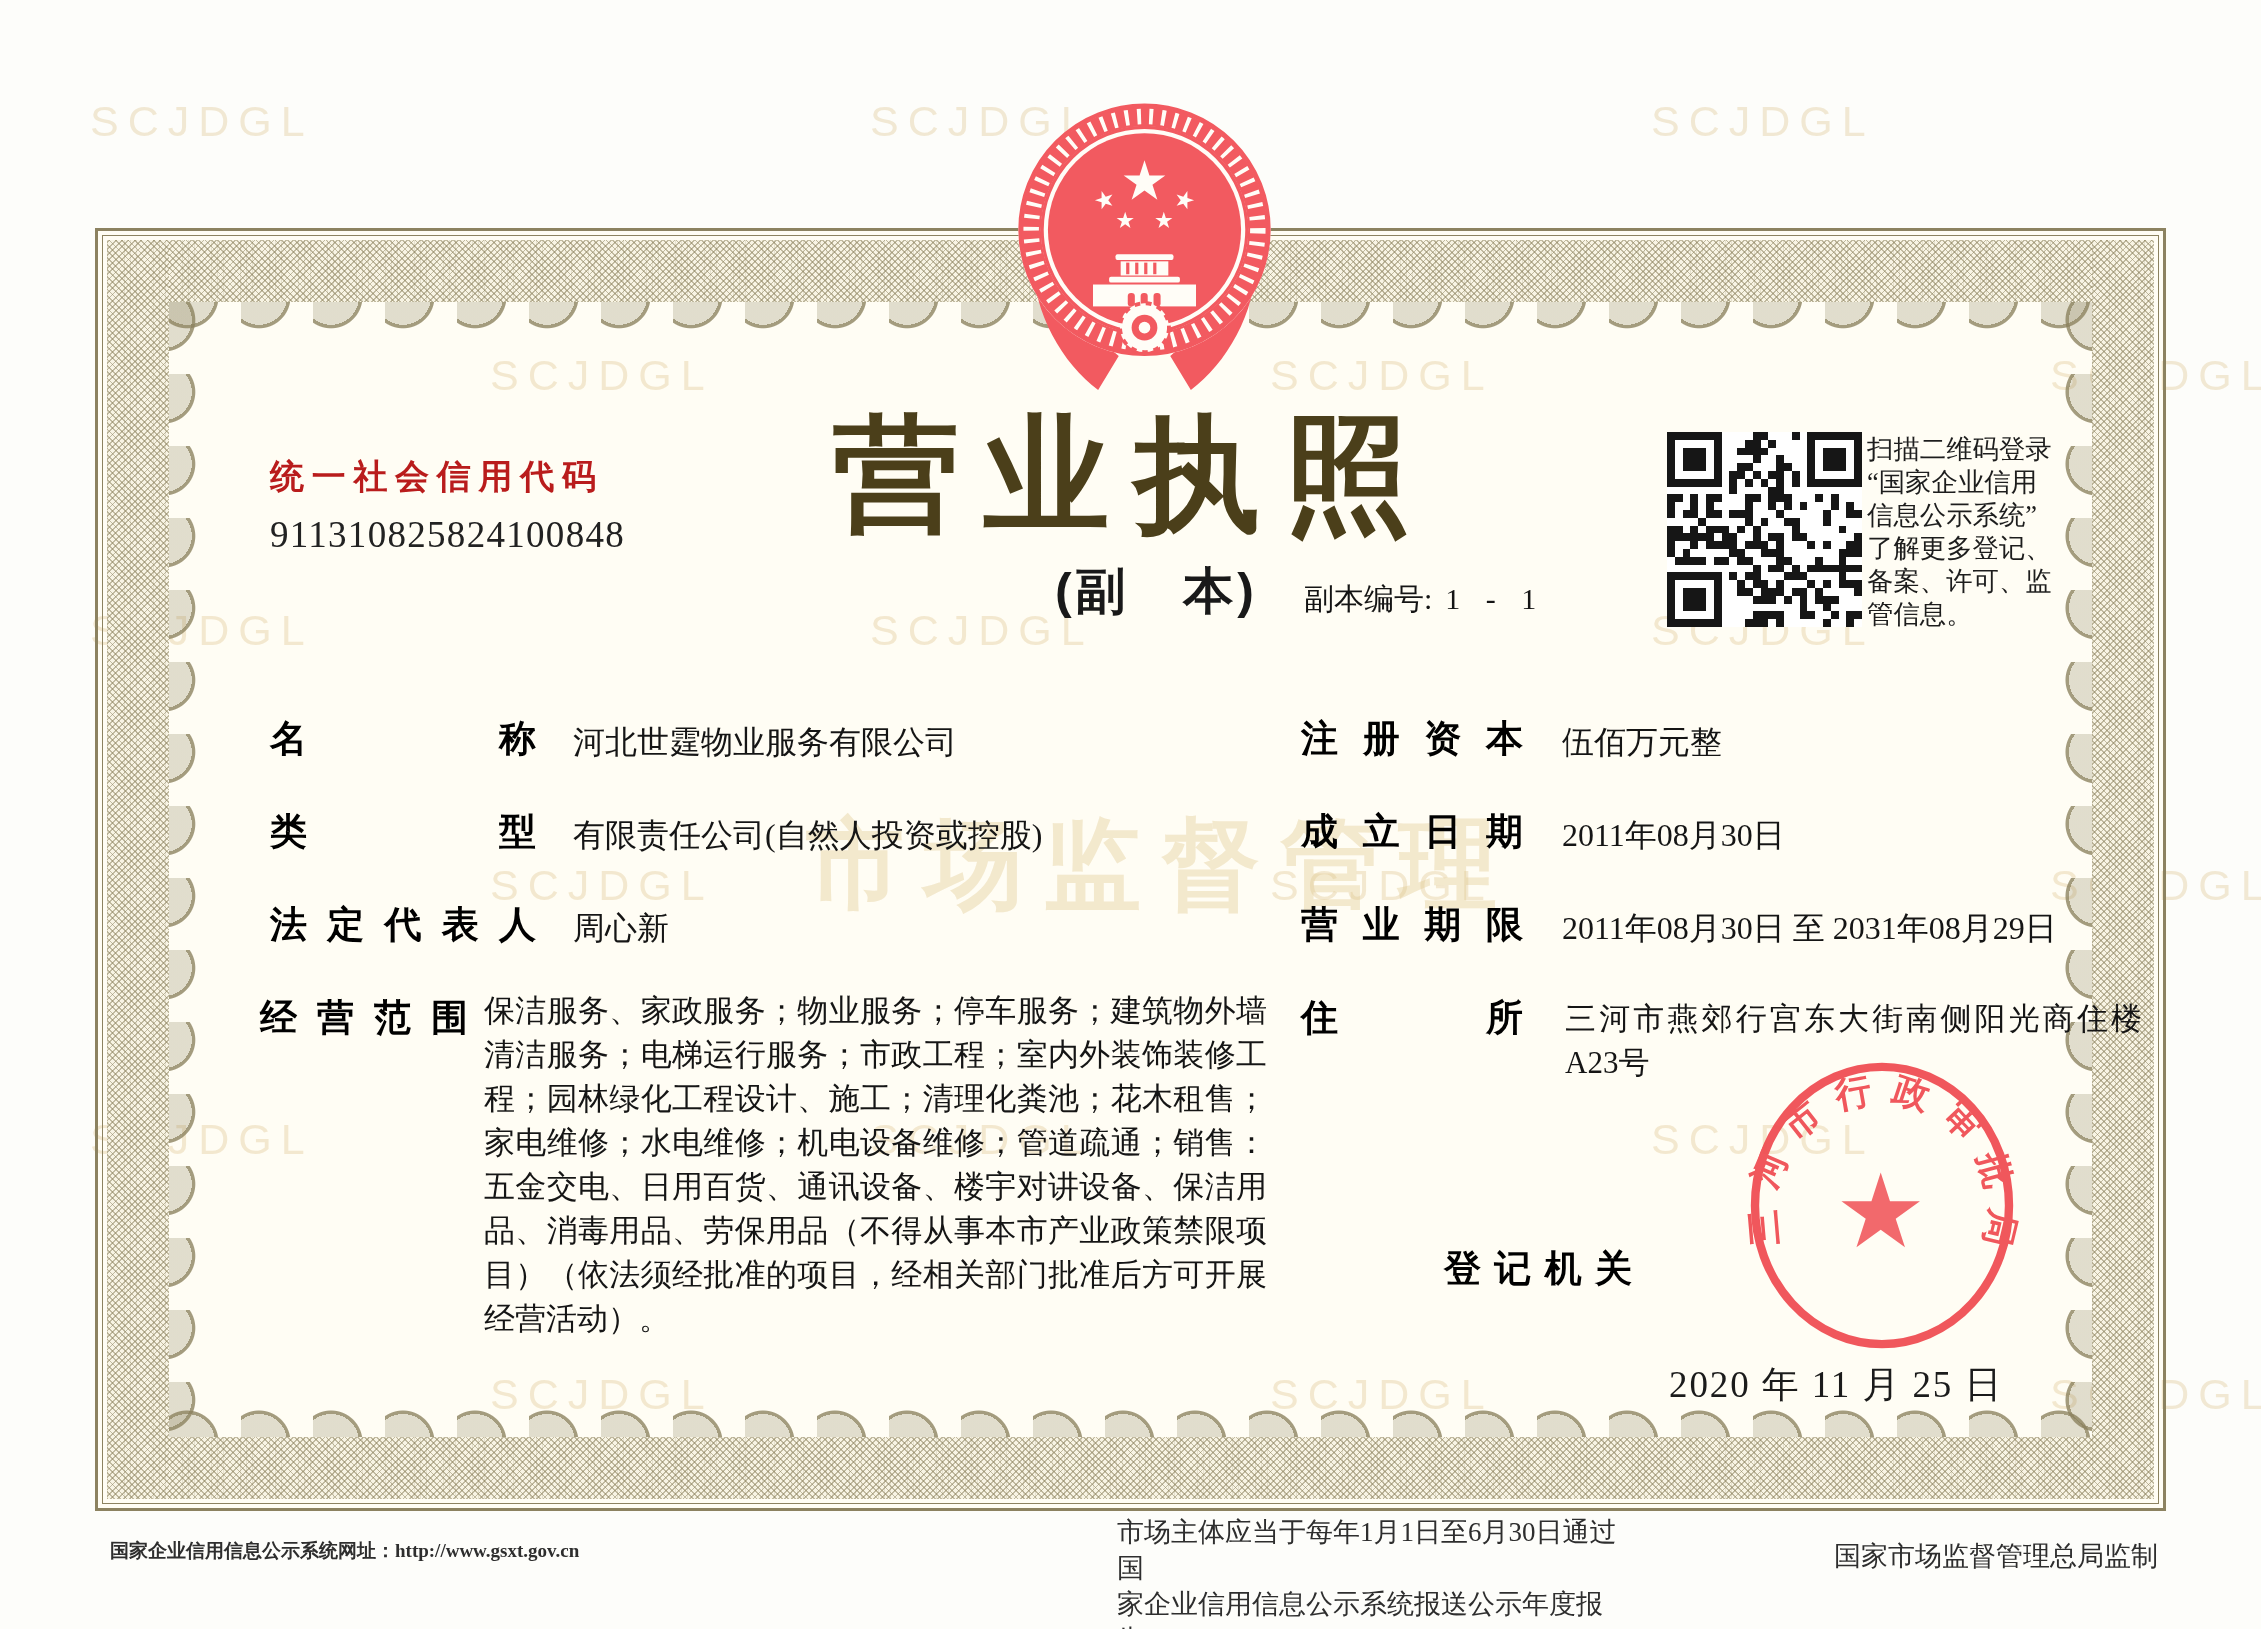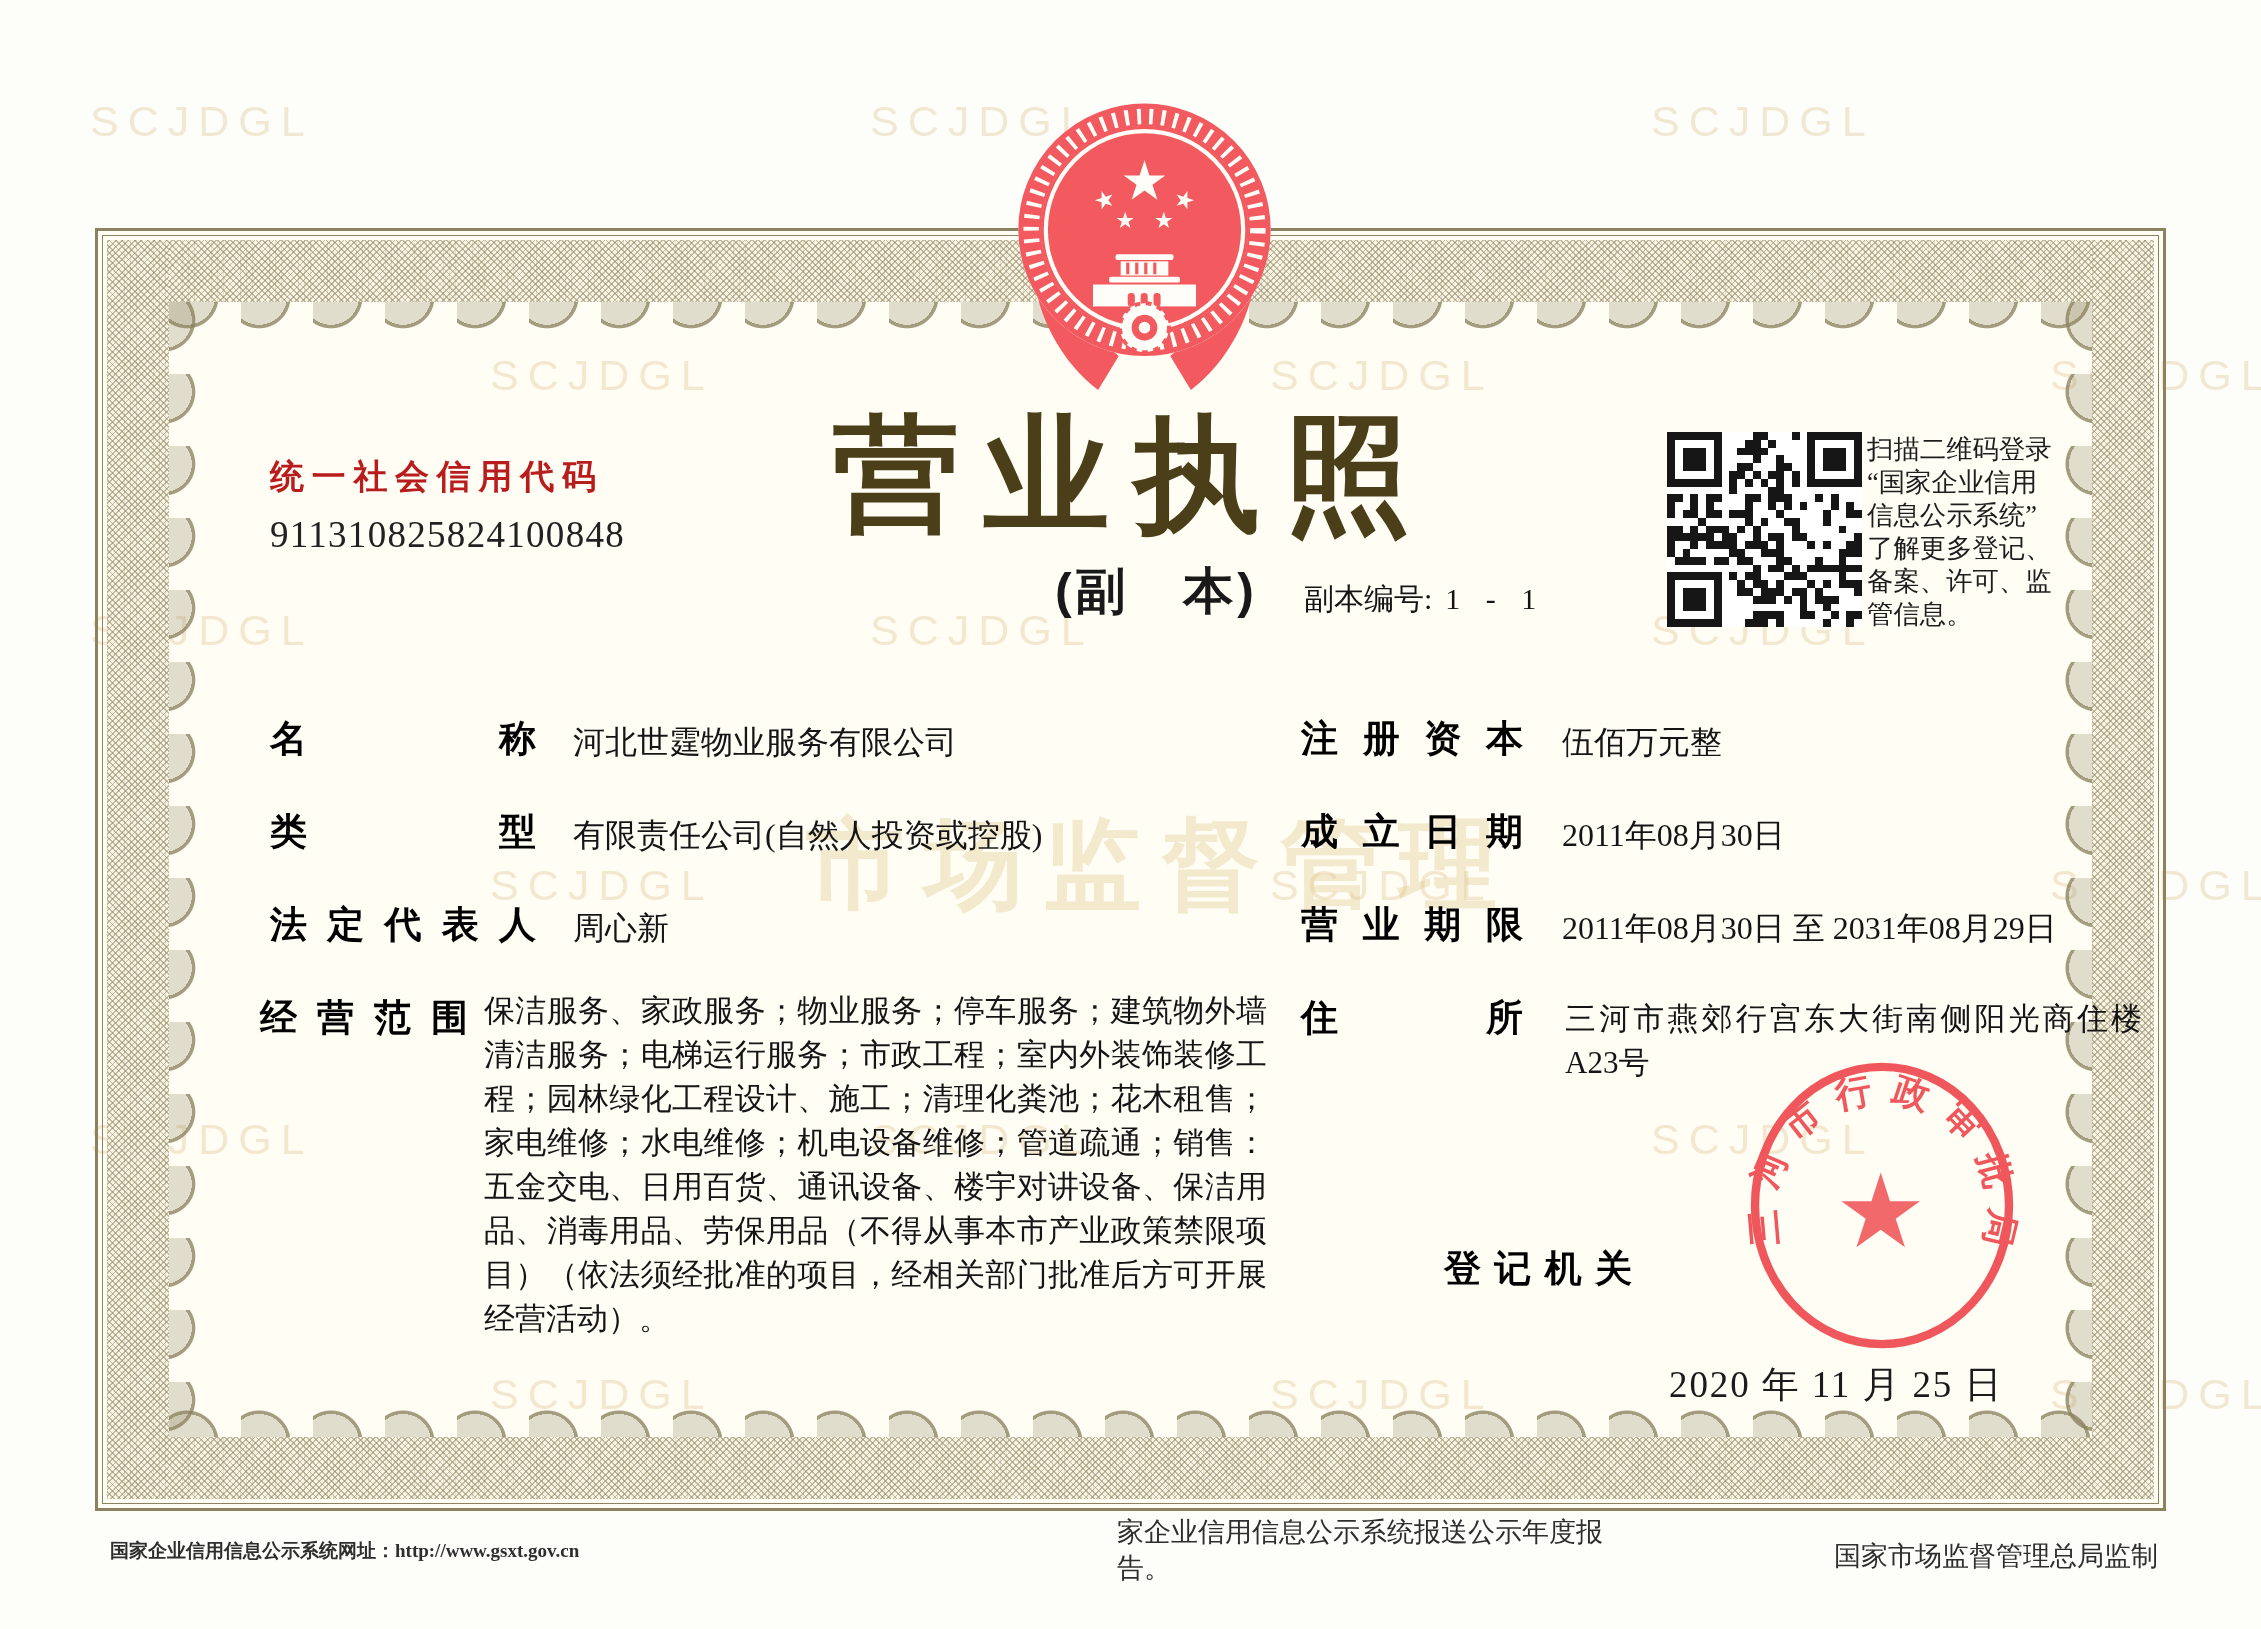--- a/index.html
+++ b/index.html
@@ -412,18 +412,19 @@
     <g transform="translate(220,240)">
       <path id="sealArc" d="M -121,114 A 166,166 0 1 1 121,114" fill="none"></path>
       <text font-size="56" letter-spacing="26" fill="#ef4a50" font-family="'Liberation Sans', sans-serif" font-weight="700">
         <textPath href="#sealArc" startOffset="70">三河市行政审批局</textPath>
       </text>
     </g>
   </svg>
 
   <div class="foot left">国家企业信用信息公示系统网址：http://www.gsxt.gov.cn</div>
   <div class="foot mid">
+    <div>市场主体应当于每年1月1日至6月30日通过国</div>
     <div>家企业信用信息公示系统报送公示年度报告。</div>
   </div>
   <div class="foot right">国家市场监督管理总局监制</div>
 
 </div>
 
 
 </body></html>

